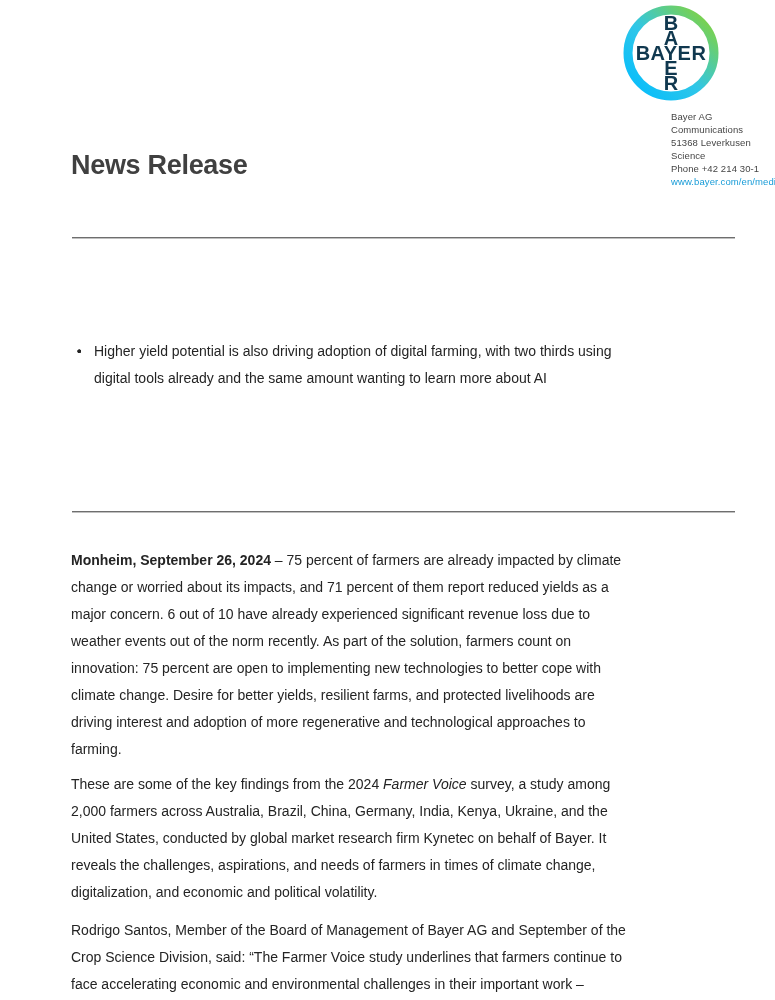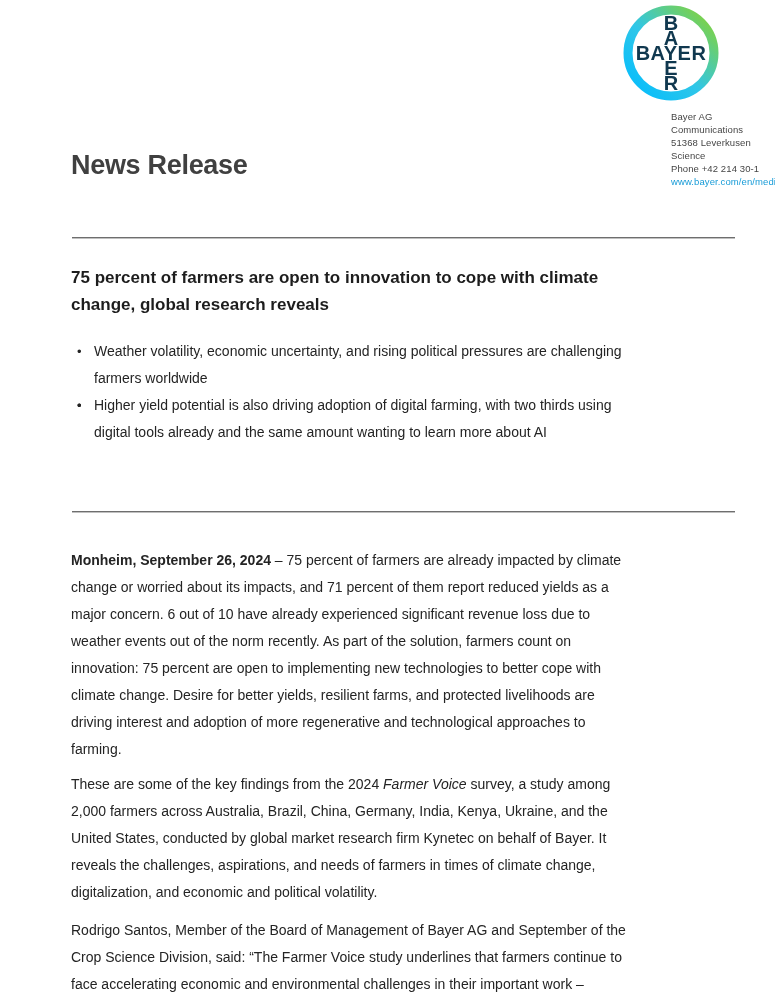--- a/index.html
+++ b/index.html
@@ -106,26 +106,23 @@
     <div>Science</div>
     <div>Phone +42 214 30-1</div>
     <a class="link">www.bayer.com/en/media</a>
   </div>
 
   <div class="doc-title">News Release</div>
 
   <div class="rule rule-1"></div>
   <div class="rule rule-2"></div>
 
-  <h1 class="headline">75 percent of farmers are open to innovation to cope with climate
-change, global research reveals</h1>
 
   <ul class="bullets">
-    <li><span class="marker">•</span><span>Weather volatility, economic uncertainty, and rising political pressures are challenging
-farmers worldwide</span></li>
+    <li><span class="marker">•</span></li>
     <li><span class="marker">•</span></li>
     <li><span class="marker">•</span><span>Higher yield potential is also driving adoption of digital farming, with two thirds using
 digital tools already and the same amount wanting to learn more about AI</span></li>
   </ul>
 
   <p class="body-par par-1"><strong>Monheim, September 26, 2024</strong><span> – 75 percent of farmers are already impacted by climate
 change or worried about its impacts, and 71 percent of them report reduced yields as a
 major concern. 6 out of 10 have already experienced significant revenue loss due to
 weather events out of the norm recently. As part of the solution, farmers count on
 innovation: 75 percent are open to implementing new technologies to better cope with

